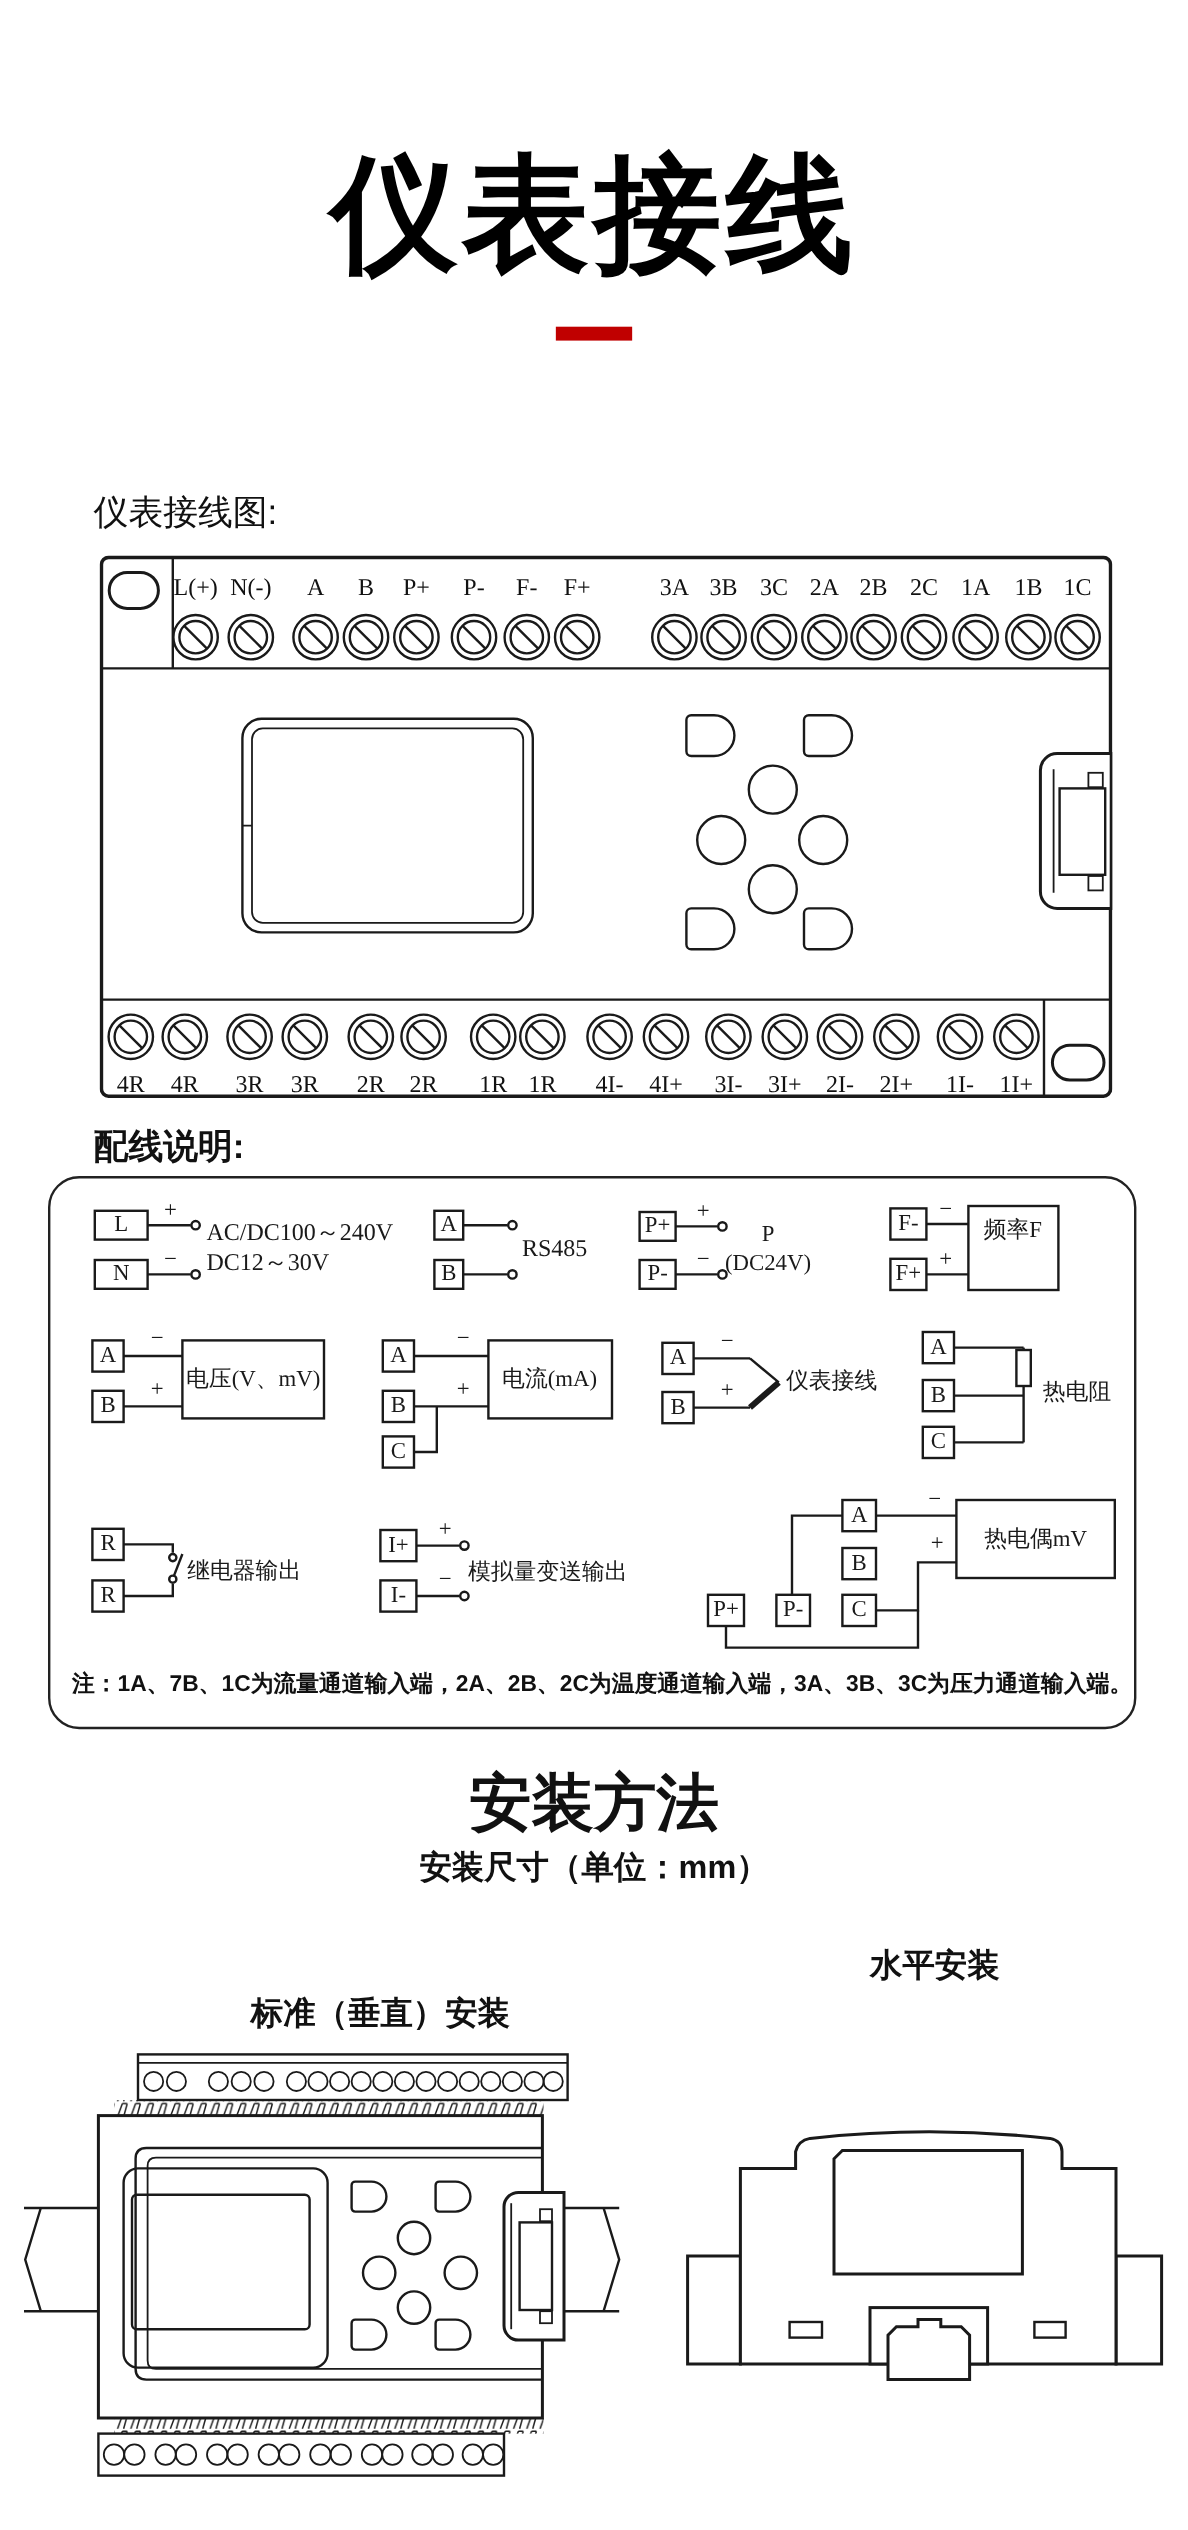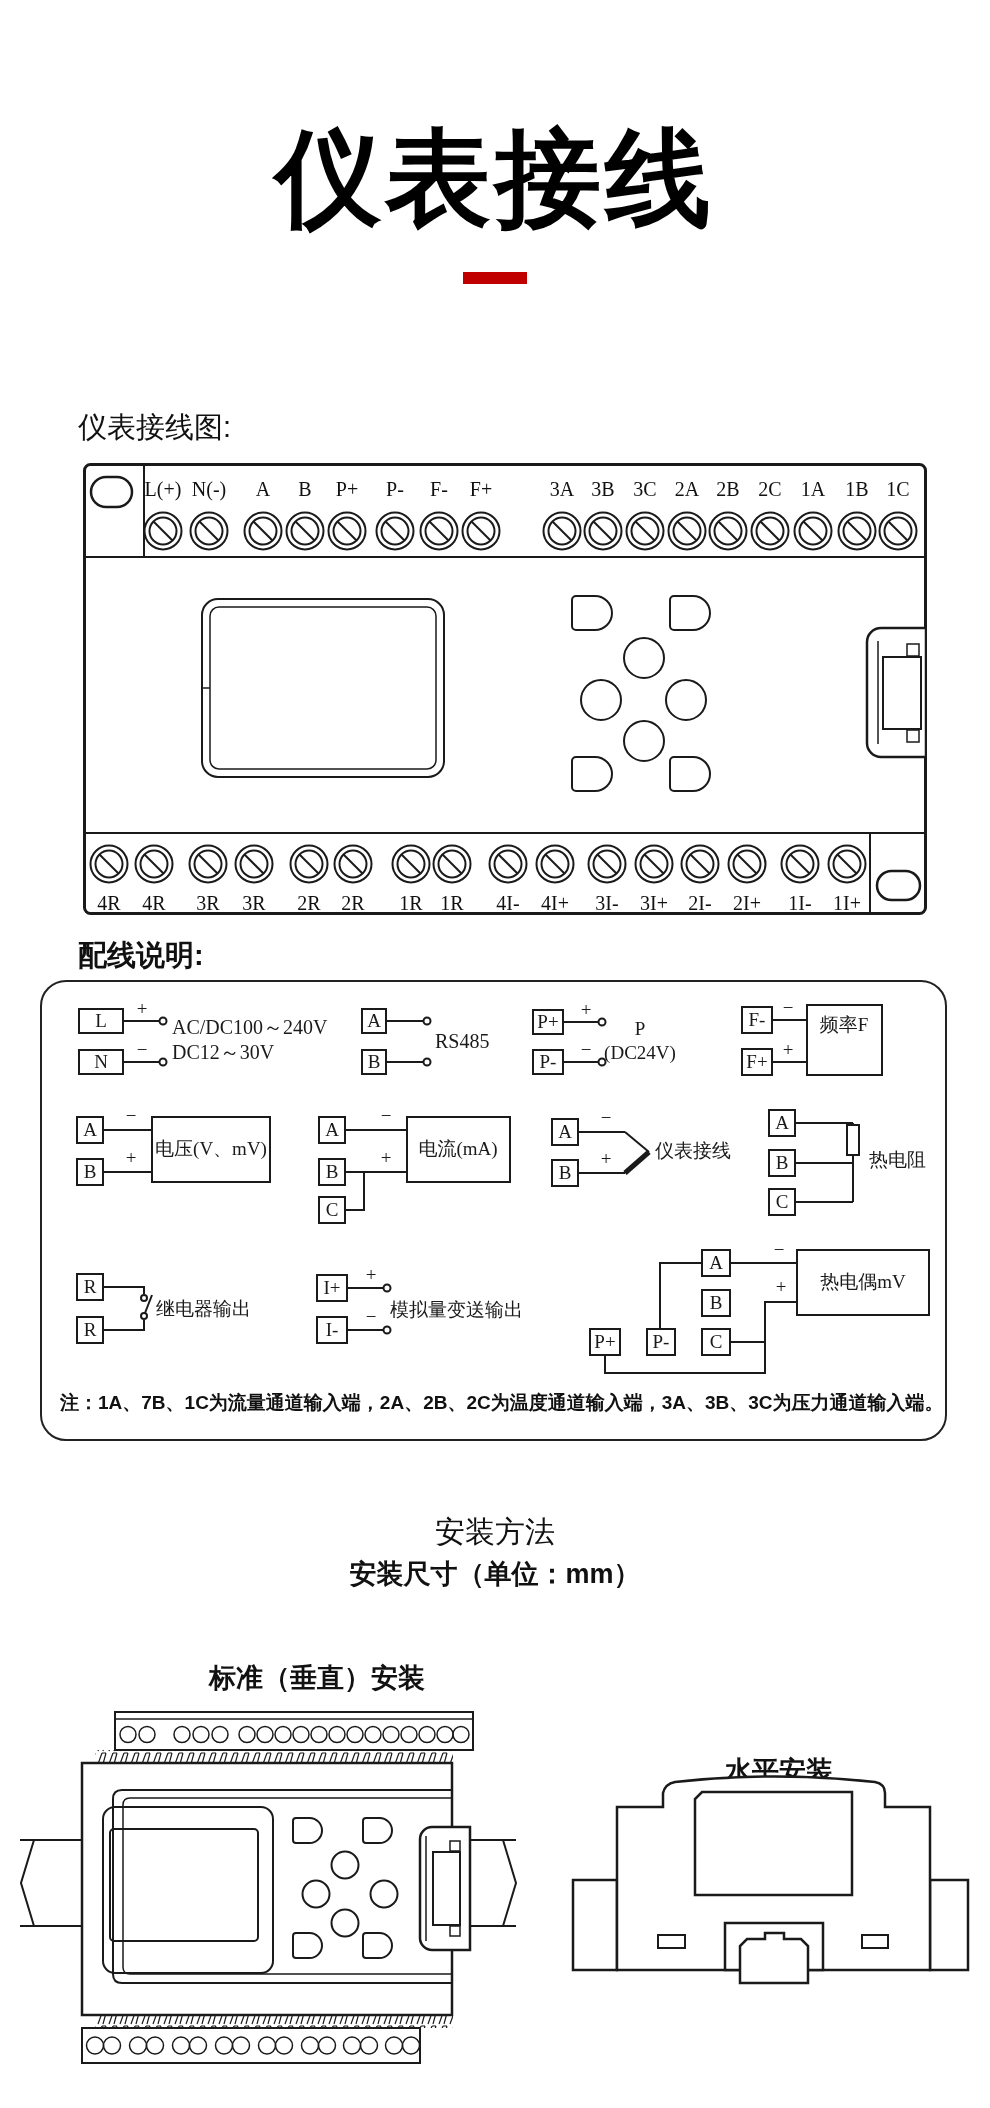--- a/index.html
+++ b/index.html
@@ -5,24 +5,24 @@
   html,body{margin:0;padding:0;background:#fff;}
   #page{position:relative;width:990px;height:2108px;background:#fff;overflow:hidden;
         font-family:"Liberation Sans",sans-serif;color:#111;}
   .abs{position:absolute;}
   #main-title{left:0;right:0;top:108px;text-align:center;font-size:106px;font-weight:900;
               letter-spacing:4px;color:#000;white-space:nowrap;}
   #red-bar{left:463px;top:272px;}
   .sec-label{font-size:29px;color:#111;white-space:nowrap;}
   #wiring-label{left:78px;top:408px;}
   #panel-label{left:78px;top:936px;font-weight:bold;}
-  #install-title{left:0;right:0;top:1512px;text-align:center;font-size:30px;font-weight:400;}
-  #install-subtitle{left:0;right:0;top:1538px;text-align:center;font-size:27px;font-weight:bold;margin-top:18px;}
+  #install-title{left:0;right:0;top:1468px;text-align:center;font-size:52px;font-weight:700;}
+  #install-subtitle{left:0;right:0;top:1538px;text-align:center;font-size:27px;font-weight:bold;}
   #vert-label{left:284px;top:1660px;transform:translateX(-50%);font-size:27px;font-weight:bold;white-space:nowrap;margin-left:33px;}
-  #horiz-label{left:779px;top:1753px;transform:translateX(-50%);font-size:27px;font-weight:bold;white-space:nowrap;text-align:right;}
+  #horiz-label{left:779px;top:1620px;transform:translateX(-50%);font-size:27px;font-weight:bold;white-space:nowrap;text-align:right;}
   
   .ln{fill:none;stroke:#1a1a1a;}
   .s3{stroke-width:3px;} .s25{stroke-width:2.5px;} .s2{stroke-width:2px;} .s15{stroke-width:1.5px;}
   .wfill{fill:#fff;stroke:#1a1a1a;}
   .tlabel{font-family:"Liberation Serif","DejaVu Serif",serif;font-size:20px;fill:#111;}
   
   #panel{left:40px;top:980px;width:903px;height:457px;border:2.5px solid #222;border-radius:26px;}
   #panel svg{position:absolute;left:0;top:0;}
   .pl{position:absolute;transform:translate(-50%,-50%);font-family:"Liberation Serif","DejaVu Serif",serif;
       font-size:19px;color:#1a1a1a;white-space:nowrap;}

